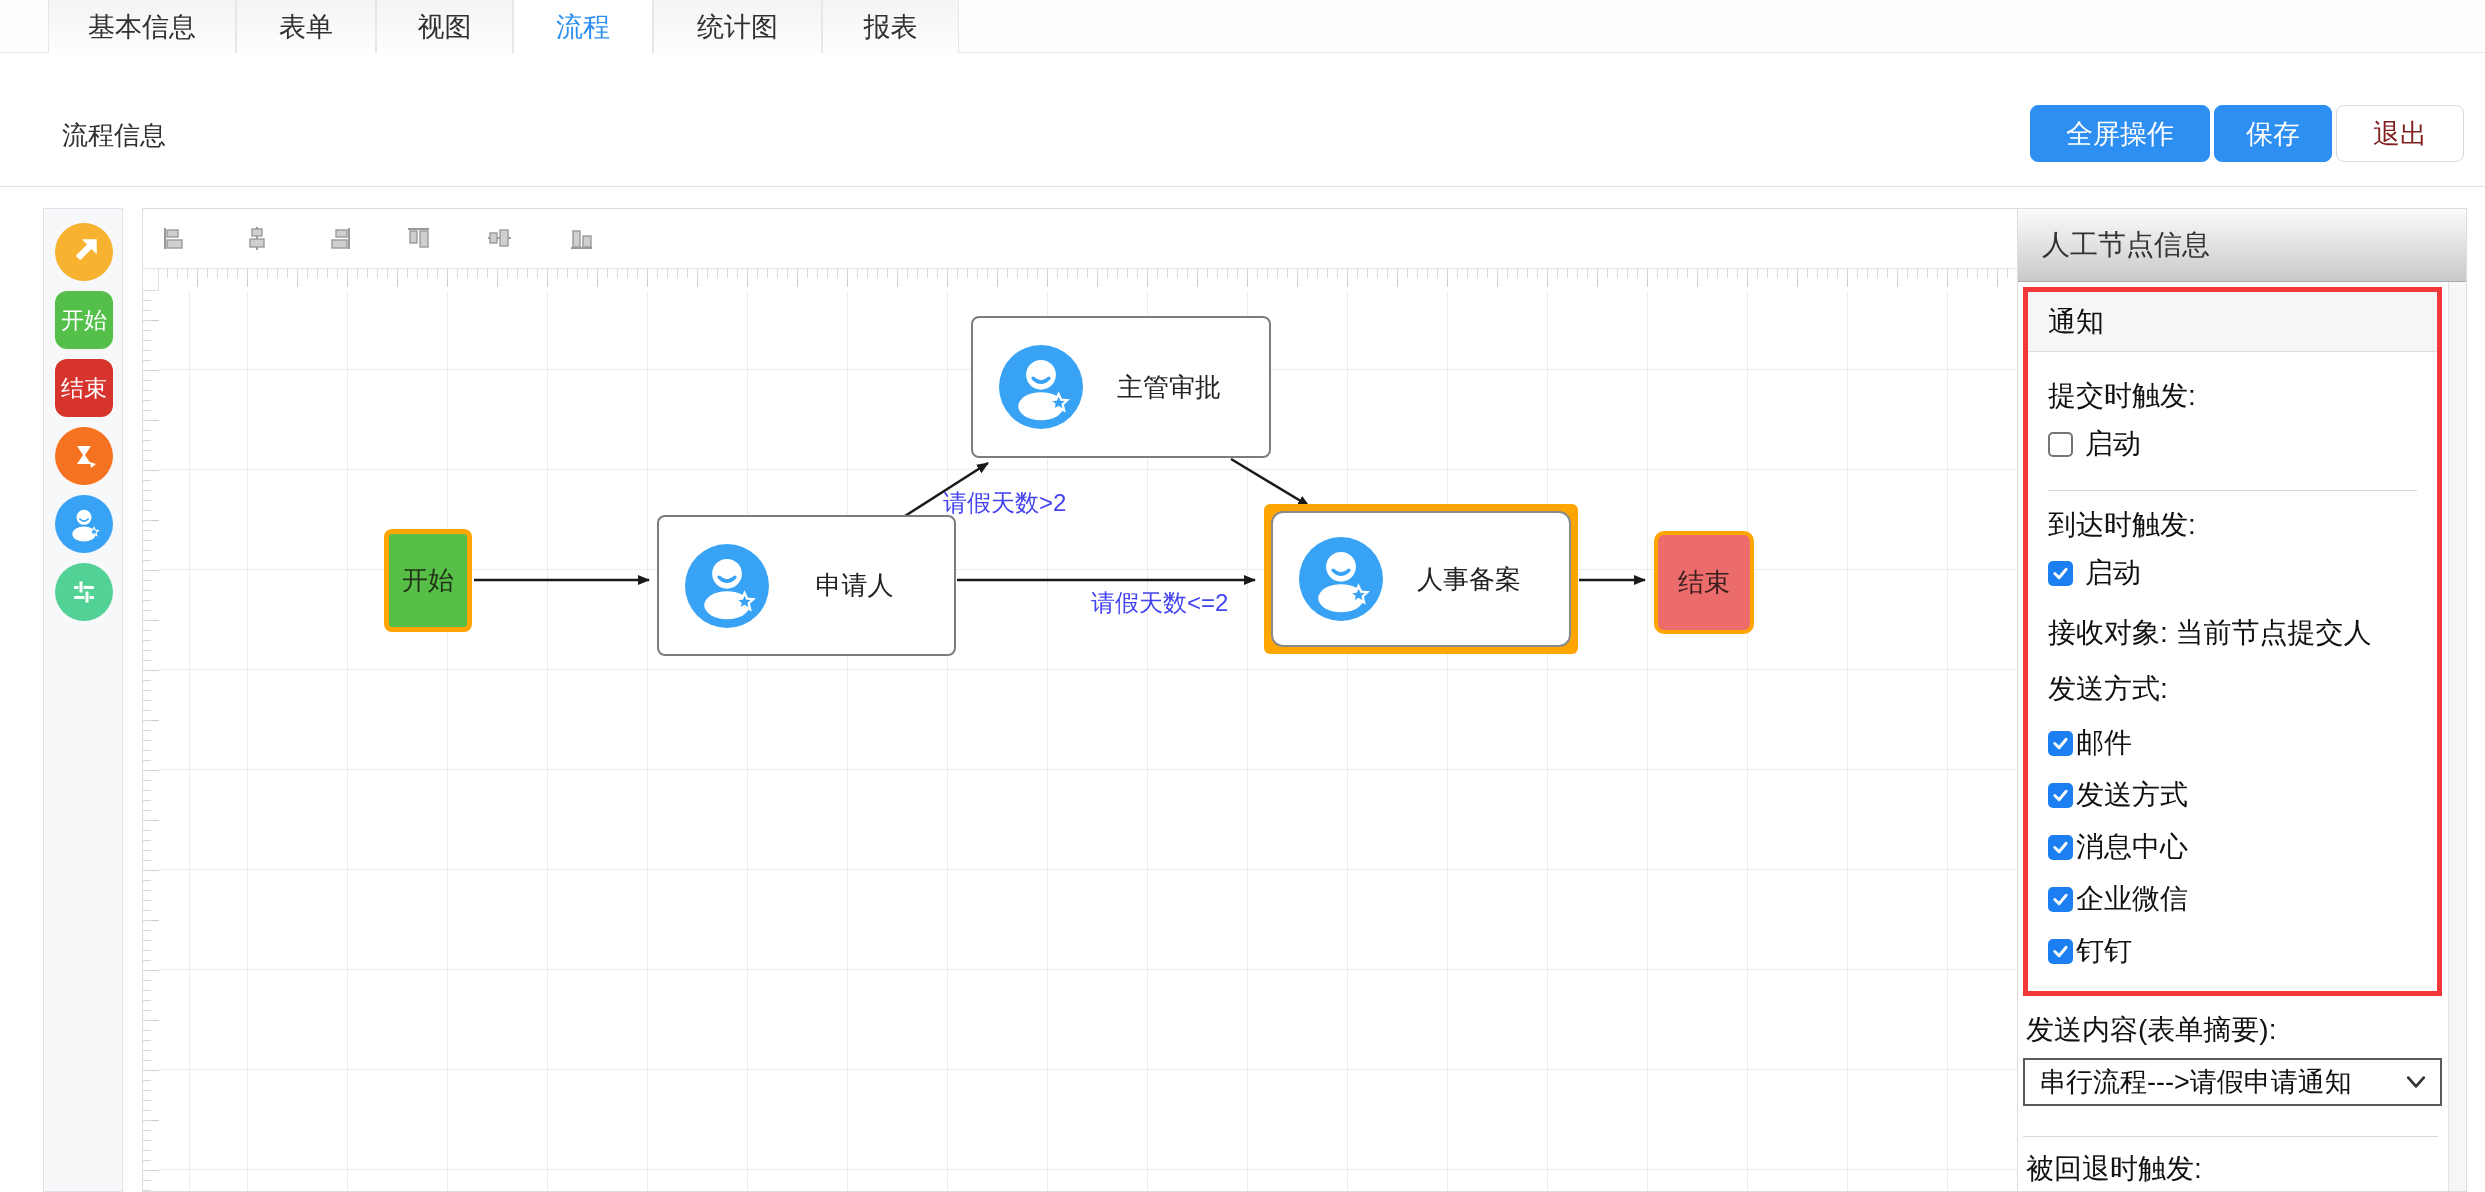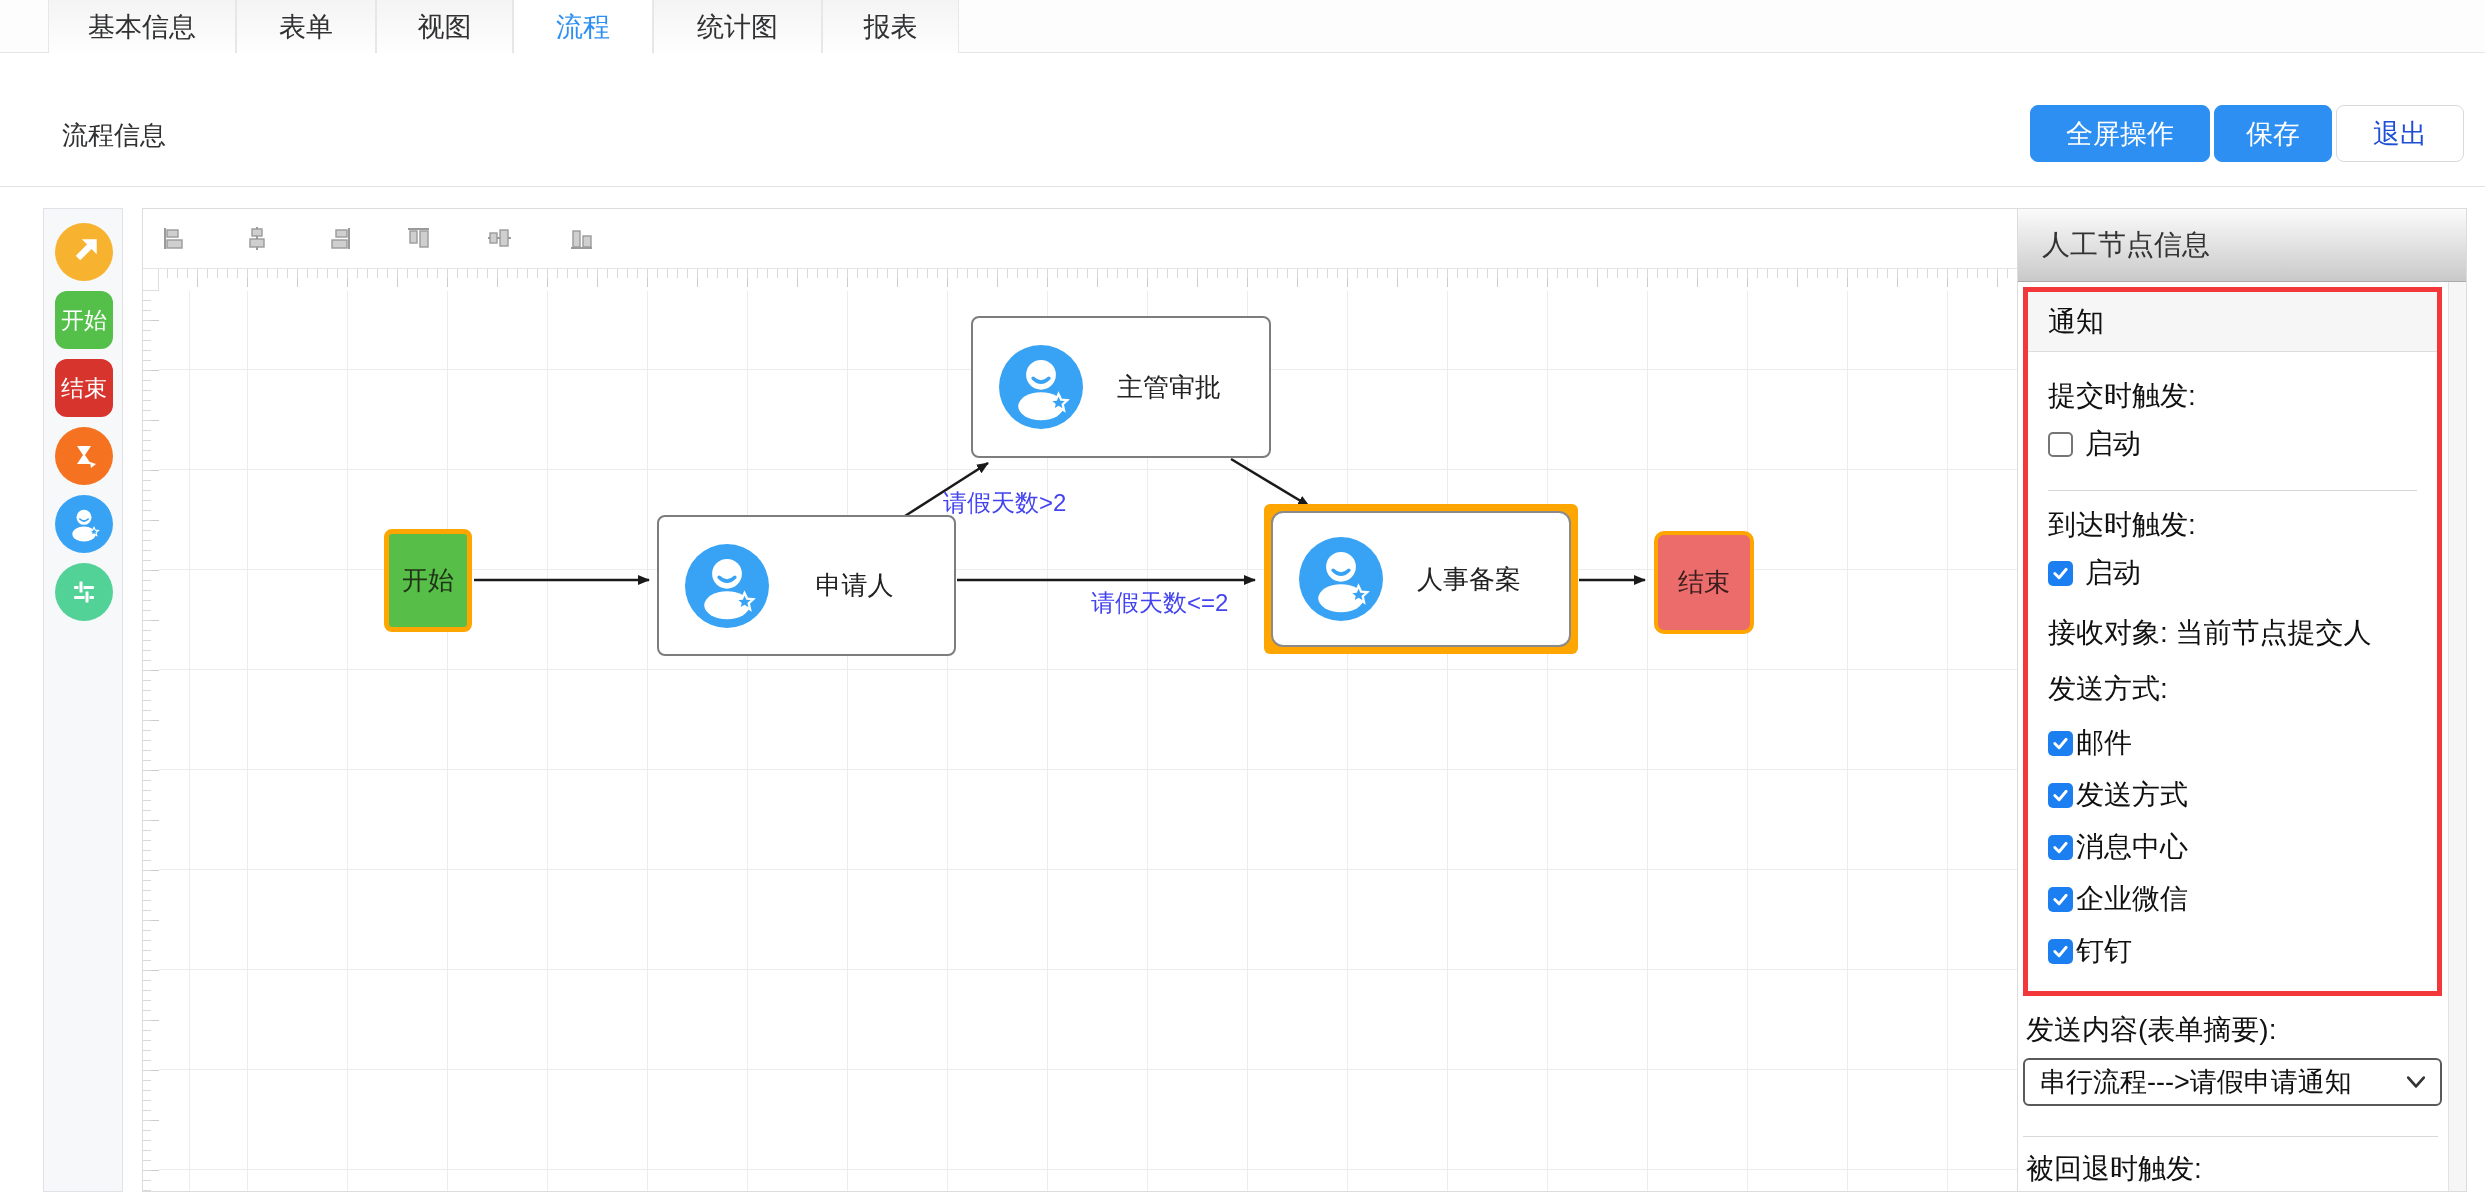--- a/index.html
+++ b/index.html
@@ -12,21 +12,21 @@
   .tab { position:absolute; top:0; height:53px; display:flex; align-items:center; justify-content:center;
          font-size:27px; color:#303133; background:linear-gradient(180deg,#f4f4f4,#fefefe);
          border-left:1px solid #e7e7e7; border-right:1px solid #e7e7e7; cursor:pointer; }
   .tab.active { background:#fff; color:#2e8ff2; border-bottom:1px solid #fff; height:54px; z-index:2; }
 
   
   .subheader-title { position:absolute; left:62px; top:118px; font-size:26px; color:#303133; }
   .btn { position:absolute; top:105px; height:57px; border-radius:8px; font-size:27px;
          display:flex; align-items:center; justify-content:center; cursor:pointer; }
   .btn-primary { background:#2e8ff2; color:#fff; border:1px solid #2e8ff2; }
-  .btn-plain { background:#fff; color:#1d4ed8; border:1px solid #d9d9d9; }
+  .btn-plain { background:#fff; color:#7f1d1d; border:1px solid #d9d9d9; }
   .divider-top { position:absolute; left:0; top:186px; width:2485px; height:1px; background:#e2e2e2; }
 
   
   .palette { position:absolute; left:43px; top:208px; width:80px; height:984px;
              background:#f7f8fa; border:1px solid #e2e2e6; }
   .pal-item { position:absolute; left:11px; width:58px; height:58px; border-radius:50%;
               display:flex; align-items:center; justify-content:center; cursor:grab; }
   .pal-square { border-radius:12px; color:#fff; font-size:23px; }
 
   
@@ -93,21 +93,21 @@
   .cb-row { display:flex; align-items:center; margin-top:14px; height:32px; }
   .cb-row.tight { margin-top:20px;font-family:Liberation Mono, monospace; }
   .checkbox { width:25px; height:25px; border-radius:5px; flex:0 0 auto; cursor:pointer;
               display:flex; align-items:center; justify-content:center; }
   .checkbox.checked { background:#1b7ff2; }
   .checkbox.unchecked { background:#fff; border:2px solid #757575; }
   .cb-gap { margin-left:12px; }
   .cb-snug { margin-left:3px; }
   .panel-hr { border:none; border-top:1px solid #d8d8d8; margin:30px 12px 0 5px; }
   .after-box-label { margin:16px 0 0 8px; line-height:36px; }
-  .select-box { margin:10px 8px 0 5px; height:48px; border:2px solid #5a5a5a; border-radius:6px;
+  .select-box { margin:10px 8px 0 5px; height:48px; border:2px solid #5a5a5a; border-radius:0;
                 display:flex; align-items:center; padding:16px 14px; cursor:pointer; background:#fff; }
   .select-box span.val { flex:1; font-size:27px; }
 </style>
 </head>
 <body>
 
 <div class="tabbar">
   <div class="tab" style="left:48px;width:188px;">基本信息</div>
   <div class="tab" style="left:236px;width:140px;">表单</div>
   <div class="tab" style="left:376px;width:137px;">视图</div>

